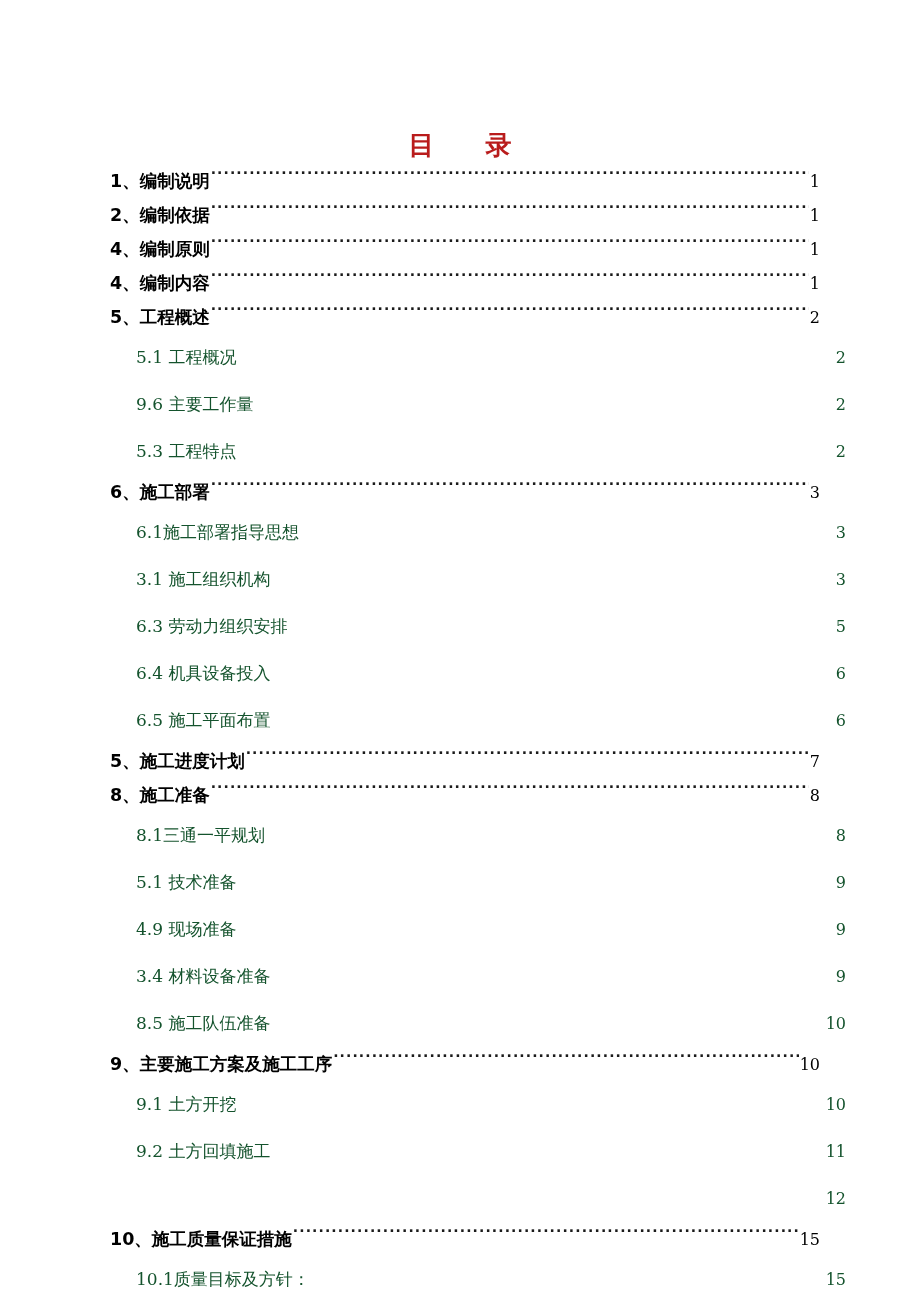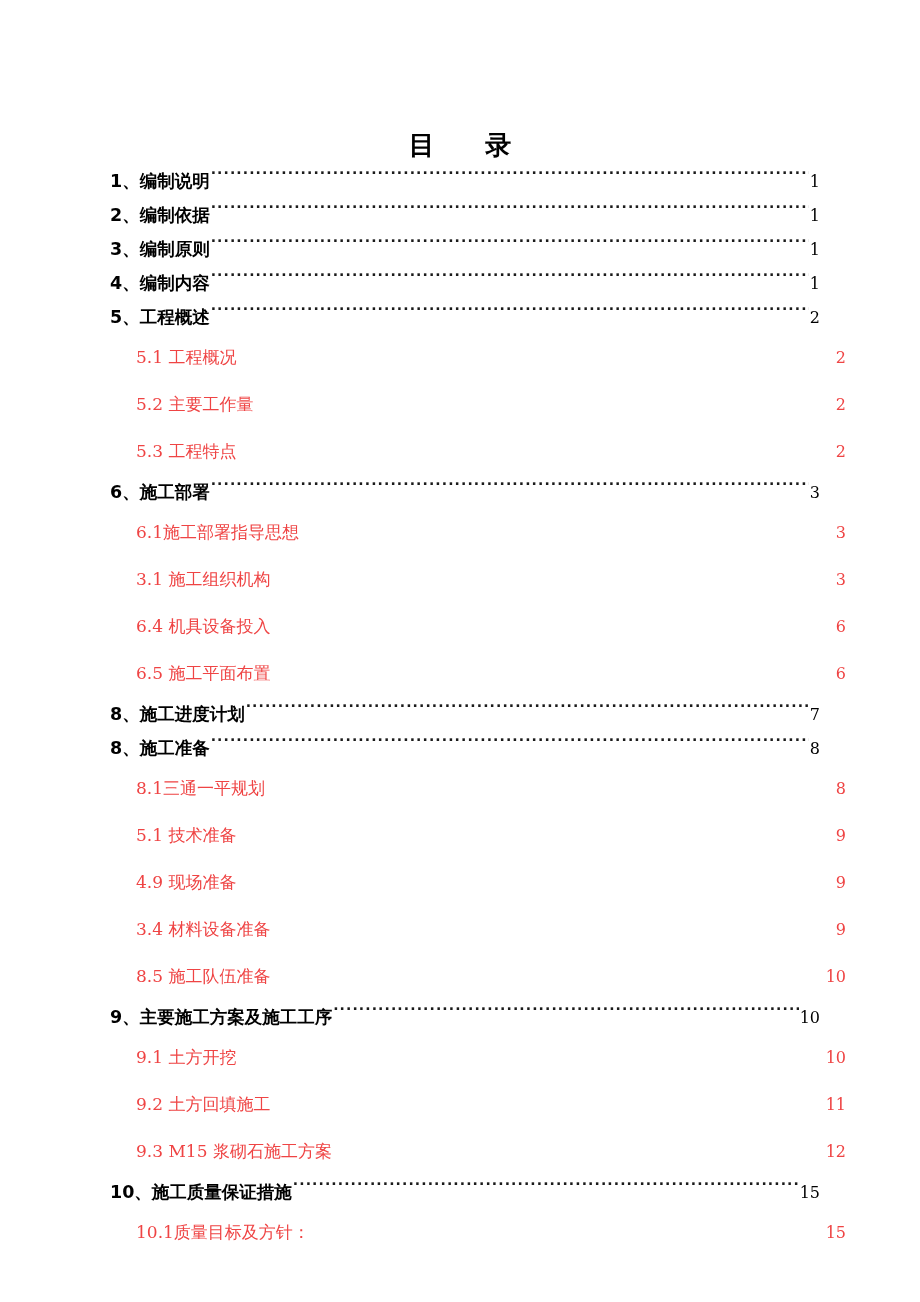--- a/index.html
+++ b/index.html
@@ -19,26 +19,26 @@
     margin: 0 auto;
     background: #ffffff;
     overflow: hidden;
   }
   .doc-title {
     position: absolute;
     left: 0;
     top: 128px;
     width: 920px;
     text-align: center;
-    font-family: Liberation Serif, serif;
+    font-family: Liberation Sans, sans-serif;
     font-weight: bold;
     font-size: 26px;
     letter-spacing: 22px;
     text-indent: 22px;
-    color: #000000;
+    color: #b91c1c;
   }
   .toc {
     position: absolute;
     left: 110px;
     top: 164px;
     width: 710px;
   }
 
   
   .toc-entry {
@@ -98,21 +98,21 @@
 
   
   .lvl2 {
     font-family: "DejaVu Serif", "Liberation Serif", serif;
     font-weight: normal;
     font-size: 17px;
     height: 47px;
     line-height: 47px;
     padding-left: 26px;
     padding-right: 70px;
-    color: #ef4444;
+    color: #14532d;
   }
   .lvl2 .toc-leader::after {
     font-size: 14px;
     letter-spacing: 1.35px;
     color: #222222;
   }
   .lvl2 .toc-page {
     min-width: 10px;
     font-size: 16px;
   }
@@ -129,41 +129,41 @@
         <span class="toc-label">1、编制说明</span>
         <span class="toc-leader"></span>
         <span class="toc-page">1</span>
       </div>
       <div class="toc-entry lvl1">
         <span class="toc-label">2、编制依据</span>
         <span class="toc-leader"></span>
         <span class="toc-page">1</span>
       </div>
       <div class="toc-entry lvl1">
-        <span class="toc-label">3、编制原则</span>
+        <span class="toc-label">4、编制原则</span>
         <span class="toc-leader"></span>
         <span class="toc-page">1</span>
       </div>
       <div class="toc-entry lvl1">
         <span class="toc-label">4、编制内容</span>
         <span class="toc-leader"></span>
         <span class="toc-page">1</span>
       </div>
       <div class="toc-entry lvl1">
         <span class="toc-label">5、工程概述</span>
         <span class="toc-leader"></span>
         <span class="toc-page">2</span>
       </div>
       <div class="toc-entry lvl2">
         <span class="toc-label">5.1 工程概况</span>
         <span class="toc-leader"></span>
         <span class="toc-page">2</span>
       </div>
       <div class="toc-entry lvl2">
-        <span class="toc-label">5.2 主要工作量</span>
+        <span class="toc-label">9.6 主要工作量</span>
         <span class="toc-leader"></span>
         <span class="toc-page">2</span>
       </div>
       <div class="toc-entry lvl2">
         <span class="toc-label">5.3 工程特点</span>
         <span class="toc-leader"></span>
         <span class="toc-page">2</span>
       </div>
       <div class="toc-entry lvl1">
         <span class="toc-label">6、施工部署</span>
@@ -174,31 +174,36 @@
         <span class="toc-label">6.1施工部署指导思想</span>
         <span class="toc-leader"></span>
         <span class="toc-page">3</span>
       </div>
       <div class="toc-entry lvl2">
         <span class="toc-label">3.1 施工组织机构</span>
         <span class="toc-leader"></span>
         <span class="toc-page">3</span>
       </div>
       <div class="toc-entry lvl2">
+        <span class="toc-label">6.3 劳动力组织安排</span>
+        <span class="toc-leader"></span>
+        <span class="toc-page">5</span>
+      </div>
+      <div class="toc-entry lvl2">
         <span class="toc-label">6.4 机具设备投入</span>
         <span class="toc-leader"></span>
         <span class="toc-page">6</span>
       </div>
       <div class="toc-entry lvl2">
         <span class="toc-label">6.5 施工平面布置</span>
         <span class="toc-leader"></span>
         <span class="toc-page">6</span>
       </div>
       <div class="toc-entry lvl1">
-        <span class="toc-label">8、施工进度计划</span>
+        <span class="toc-label">5、施工进度计划</span>
         <span class="toc-leader"></span>
         <span class="toc-page">7</span>
       </div>
       <div class="toc-entry lvl1">
         <span class="toc-label">8、施工准备</span>
         <span class="toc-leader"></span>
         <span class="toc-page">8</span>
       </div>
       <div class="toc-entry lvl2">
         <span class="toc-label">8.1三通一平规划</span>
@@ -234,21 +239,20 @@
         <span class="toc-label">9.1 土方开挖</span>
         <span class="toc-leader"></span>
         <span class="toc-page">10</span>
       </div>
       <div class="toc-entry lvl2">
         <span class="toc-label">9.2 土方回填施工</span>
         <span class="toc-leader"></span>
         <span class="toc-page">11</span>
       </div>
       <div class="toc-entry lvl2">
-        <span class="toc-label">9.3 M15 浆砌石施工方案</span>
         <span class="toc-leader"></span>
         <span class="toc-page">12</span>
       </div>
       <div class="toc-entry lvl1">
         <span class="toc-label">10、施工质量保证措施</span>
         <span class="toc-leader"></span>
         <span class="toc-page">15</span>
       </div>
       <div class="toc-entry lvl2">
         <span class="toc-label">10.1质量目标及方针：</span>

